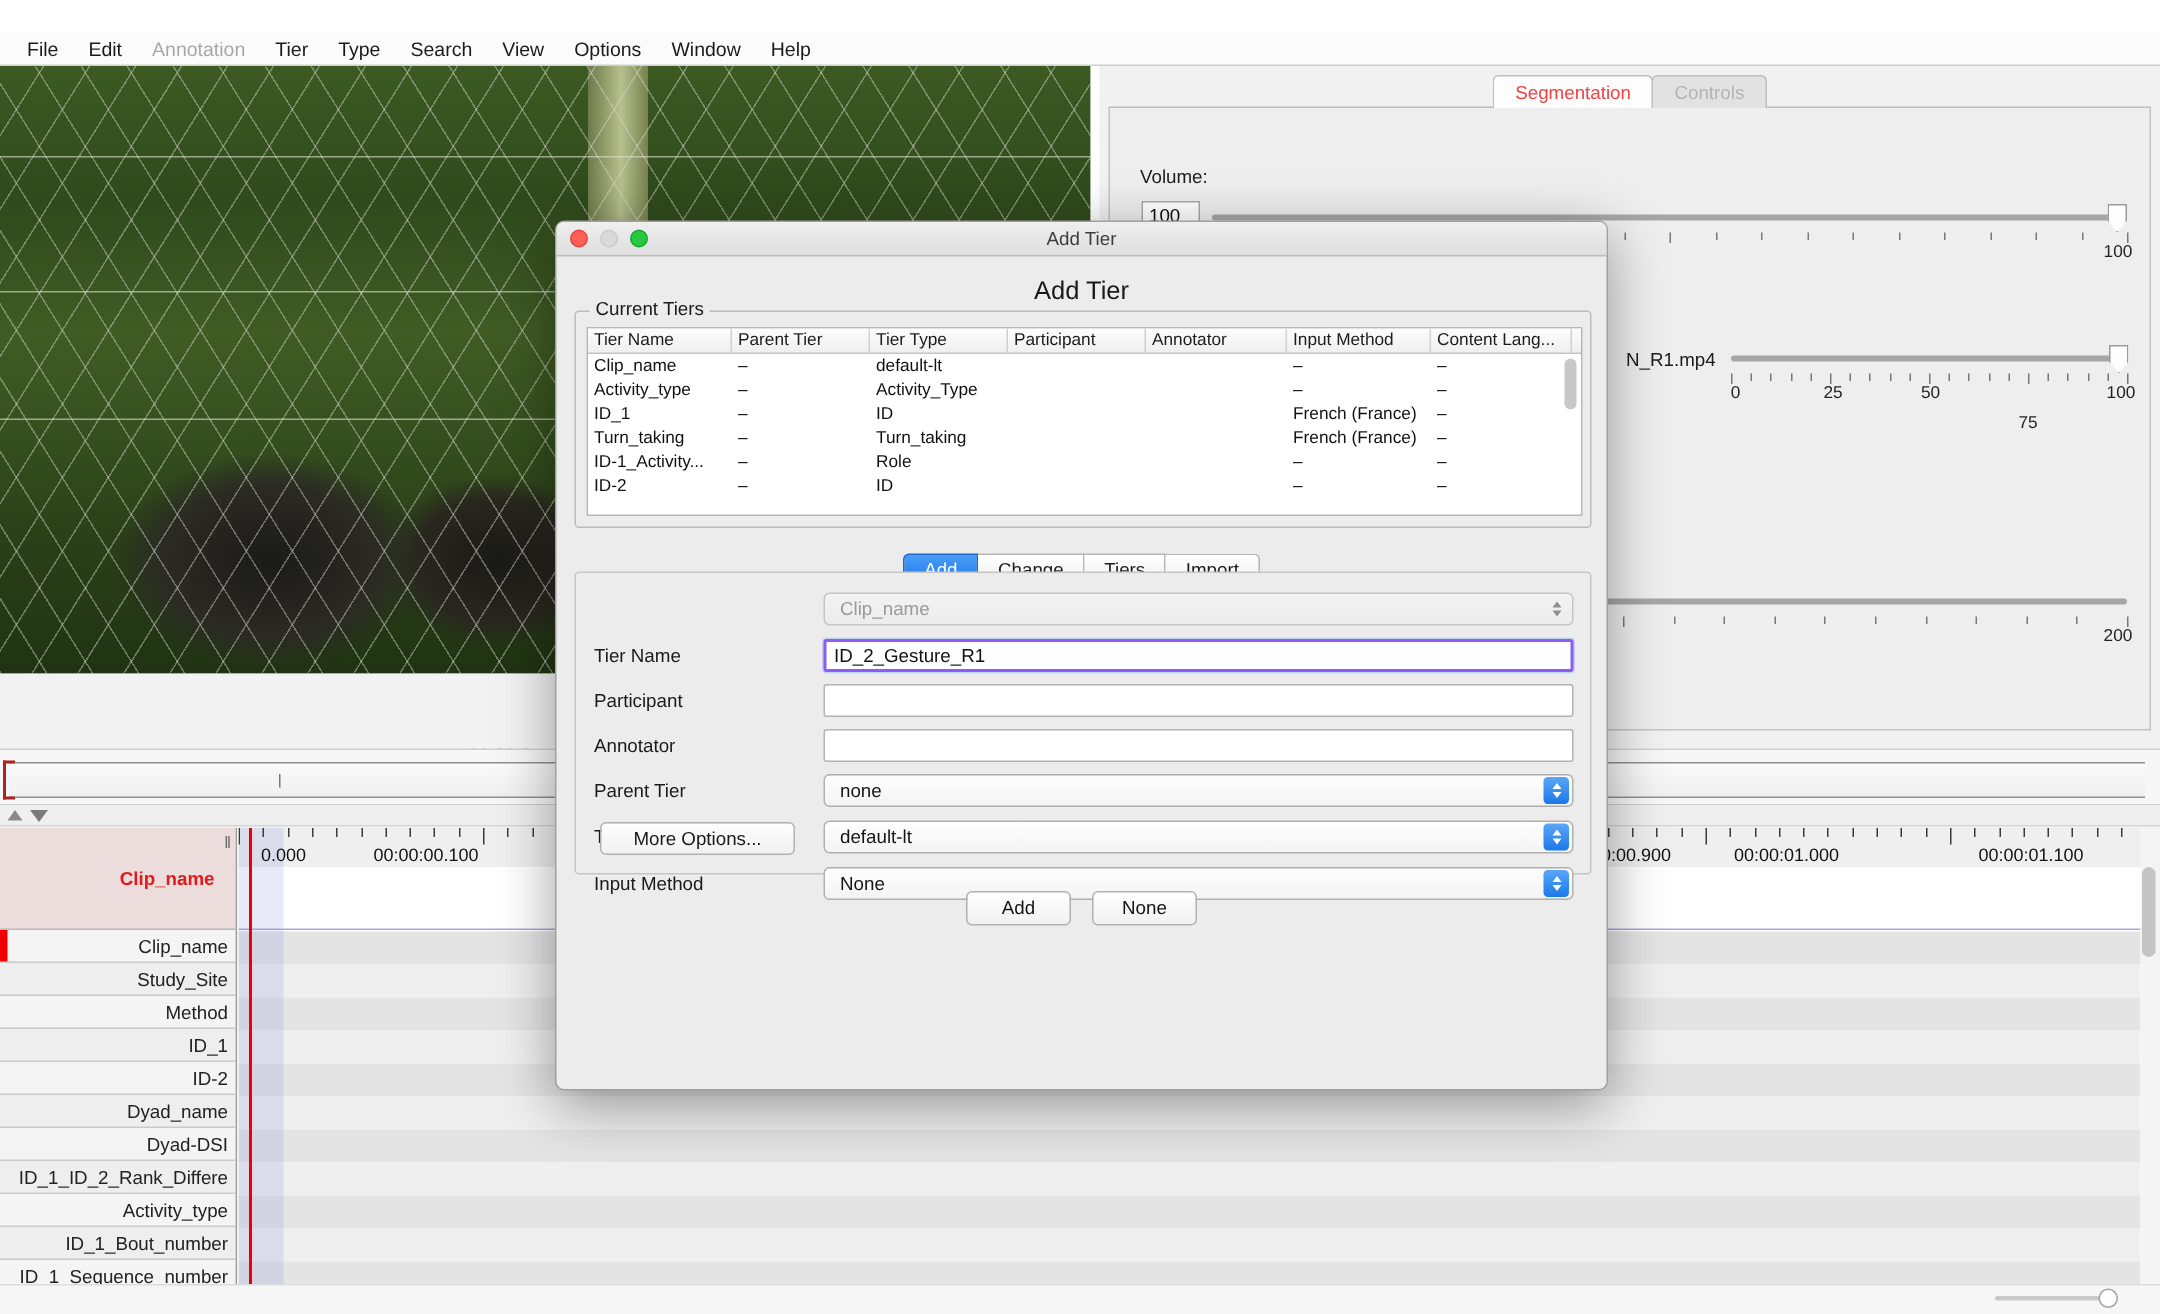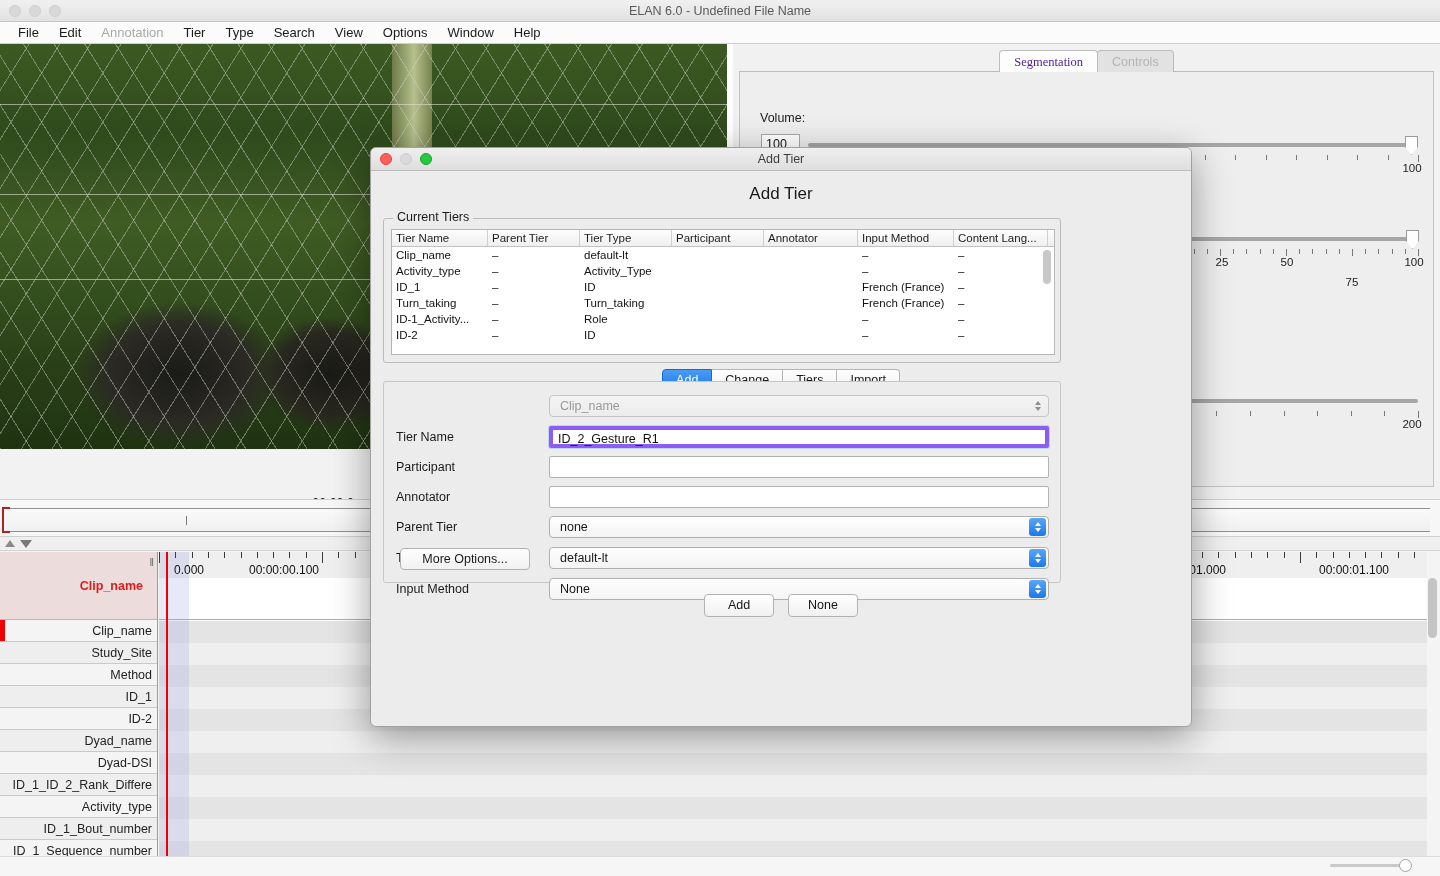--- a/index.html
+++ b/index.html
@@ -84,21 +84,21 @@
   }
   .tabstrip::before {
     content: ""; position: absolute; left: 6px; right: 6px; bottom: 0;
     border-bottom: 1px solid #bdbdbd;
   }
   .tab {
     position: relative; height: 22px; padding: 0 14px; line-height: 22px;
     font-size: 12.5px; border: 1px solid #bdbdbd; border-bottom: none;
     border-radius: 4px 4px 0 0; cursor: default;
   }
-  .tab.active { background: #fdfdfd; color: #4c1d95; z-index: 2; font-family: Liberation Serif, serif; }
+  .tab.active { background: #fdfdfd; color: #ef4444; z-index: 2; }
   .tab.inactive { background: #e2e2e2; color: #b4b4b4; margin-left: -1px; }
   .rp-body {
     position: absolute; left: 6px; top: 28px; width: 695px; height: 415px;
     background: #eeeeee; border: 1px solid #c3c3c3; border-top: none;
   }
   .vol-label { position: absolute; left: 20px; top: 39px; font-size: 12.5px; color: #1c1c1c; }
   .vol-field {
     position: absolute; left: 21px; top: 62px; width: 39px; height: 22px;
     background: #fff; border: 1px solid #a9a9a9;
     font-size: 12.5px; padding: 2px 4px; color: #111;
@@ -237,21 +237,21 @@
   }
   .zoomslider { position: absolute; right: 28px; bottom: 4px; width: 82px; height: 13px; }
   .zoomslider .trk { position: absolute; left: 0; top: 5px; width: 82px; height: 3px; background: #c9c9c9; border-radius: 2px; }
   .zoomslider .knb {
     position: absolute; right: 0; top: 0; width: 13px; height: 13px; border-radius: 50%;
     background: #fdfdfd; border: 1px solid #a5a5a5;
   }
 
   
   .dialog {
-    position: absolute; left: 370px; top: 147px; width: 822px; height: 580px;
+    position: absolute; left: 370px; top: 147px; width: 702px; height: 580px;
     background: #ececec;
     border: 1px solid #a0a0a0; border-radius: 6px;
     box-shadow: 0 10px 38px rgba(0,0,0,.38);
     overflow: hidden;
   }
   .dlg-titlebar {
     height: 23px; background: linear-gradient(to bottom,#efefef,#dedede);
     border-bottom: 1px solid #bdbdbd; position: relative;
     display: flex; align-items: center;
   }
@@ -262,21 +262,21 @@
   .dlg-dot.max { background: #28c940; border: 1px solid #13a72c; }
   .dlg-title {
     position: absolute; left: 0; right: 0; text-align: center;
     font-size: 12.5px; color: #3d3d3d;
   }
   .dlg-heading {
     text-align: center; font-size: 17px; color: #1a1a1a;
     padding: 13px 0 10px;
   }
   .groupbox {
-    position: absolute; left: 12px; top: 70px; width: 678px; height: 145px;
+    position: absolute; left: 12px; top: 59px; width: 678px; height: 145px;
     border: 1px solid #bcbcbc; border-radius: 3px;
   }
   .groupbox-label {
     position: absolute; left: 9px; top: -9px; background: #ececec;
     padding: 0 4px; font-size: 12.5px; color: #1a1a1a;
   }
   .tiertable {
     position: absolute; left: 7px; top: 10px; width: 664px; height: 126px;
     background: #fff; border: 1px solid #b6b6b6; overflow: hidden;
   }
@@ -345,21 +345,21 @@
   .combo.disabled .arrows { background: transparent; }
   .combo.disabled .arrows i.up { border-bottom-color: #8e8e8e; }
   .combo.disabled .arrows i.dn { border-top-color: #8e8e8e; }
 
   .textfield {
     width: 100%; height: 22px; background: #fff;
     border: 1px solid #b3b3b3; border-radius: 2px;
     font-size: 12.5px; color: #111; line-height: 20px; padding-left: 5px;
   }
   .textfield.focused {
-    border: 4px solid #8b5cf6; box-shadow: 0 0 0 1px rgba(116,168,239,.35);
+    border: 2px solid #8b5cf6; box-shadow: 0 0 0 1px rgba(116,168,239,.35);
     line-height: 18px;
   }
   .morebtn {
     position: absolute; left: 16px; top: 166px; width: 130px; height: 22px;
     background: linear-gradient(to bottom,#fefefe,#f1f1f1);
     border: 1px solid #b2b2b2; border-radius: 4px;
     font-size: 12.5px; color: #1a1a1a; line-height: 20px; text-align: center; cursor: default;
   }
   .dlg-footer {
     position: absolute; left: 0; right: 0; top: 446px;
@@ -370,28 +370,20 @@
     background: linear-gradient(to bottom,#fefefe,#f1f1f1);
     border: 1px solid #b2b2b2; border-radius: 4px;
     font-size: 12.5px; color: #151515; cursor: default;
   }
 </style>
 </head>
 <body>
 
 <div id="app">
 
-  <div class="titlebar">
-    <div class="traffic">
-      <span class="dot"></span>
-      <span class="dot"></span>
-      <span class="dot"></span>
-    </div>
-    <div class="title-text">ELAN 6.0 - Undefined File Name</div>
-  </div>
 
   <div class="menubar">
     <div class="menuitem">File</div>
     <div class="menuitem">Edit</div>
     <div class="menuitem disabled">Annotation</div>
     <div class="menuitem">Tier</div>
     <div class="menuitem">Type</div>
     <div class="menuitem">Search</div>
     <div class="menuitem">View</div>
     <div class="menuitem">Options</div>

